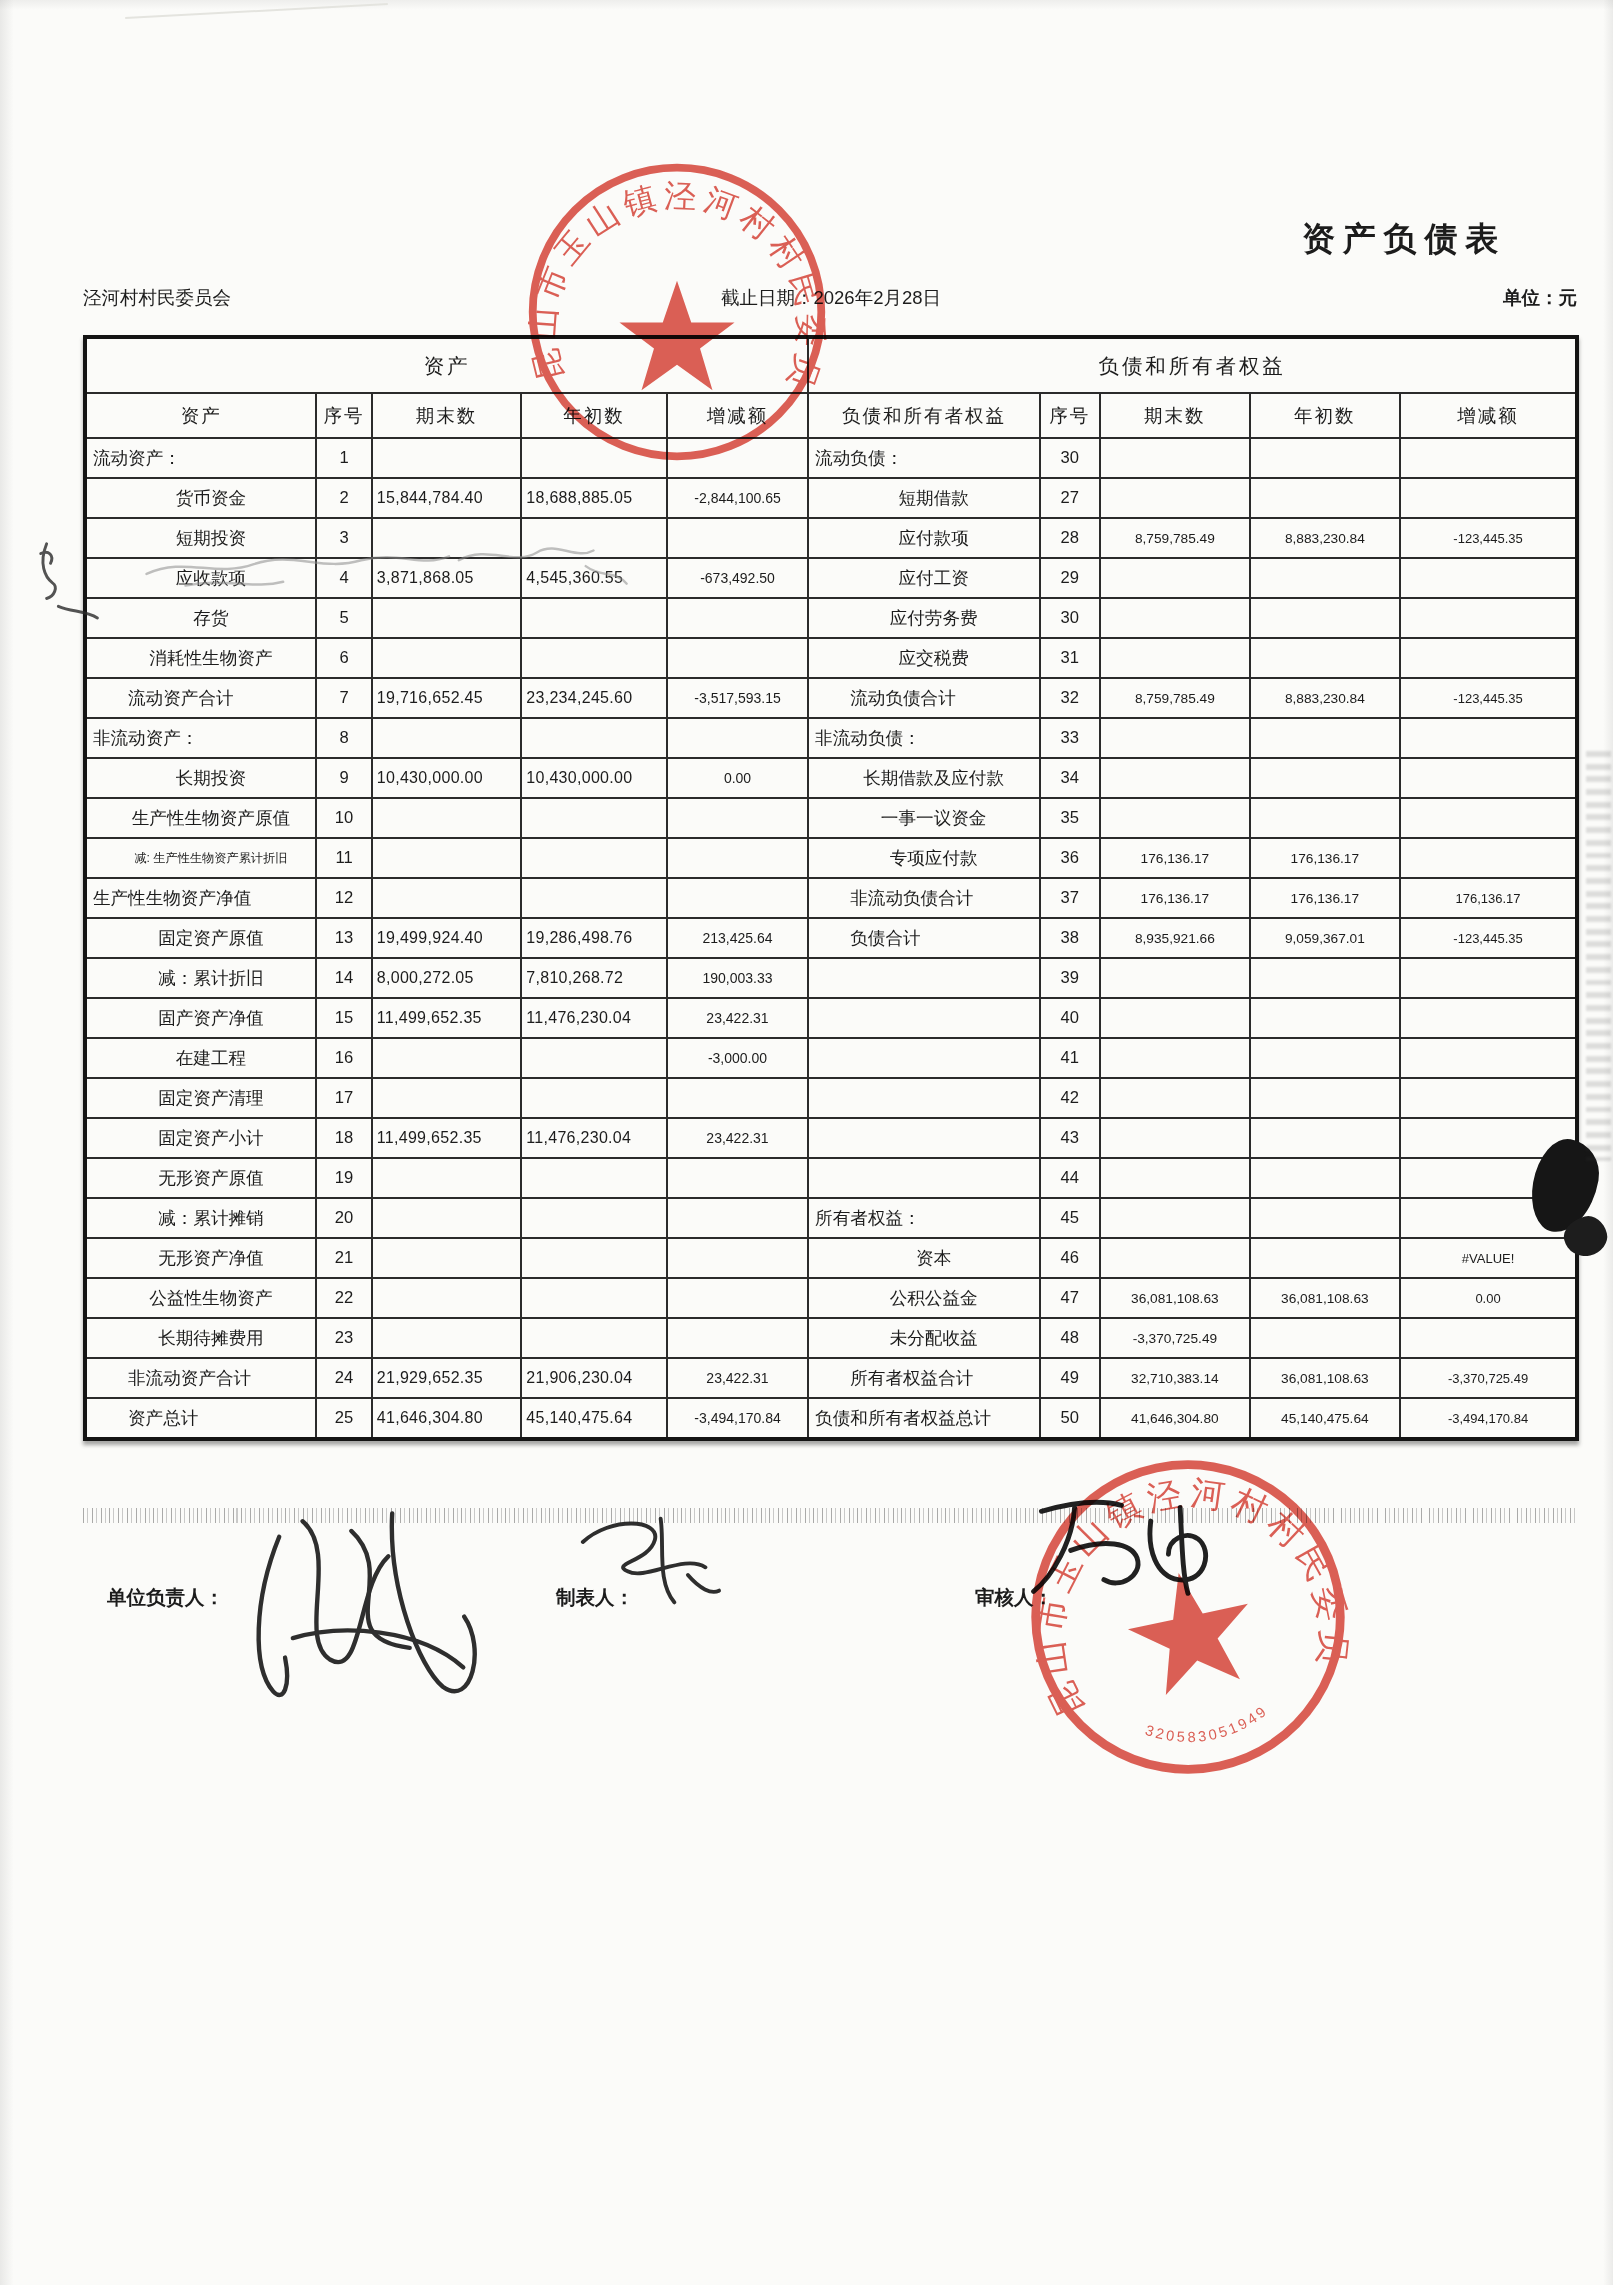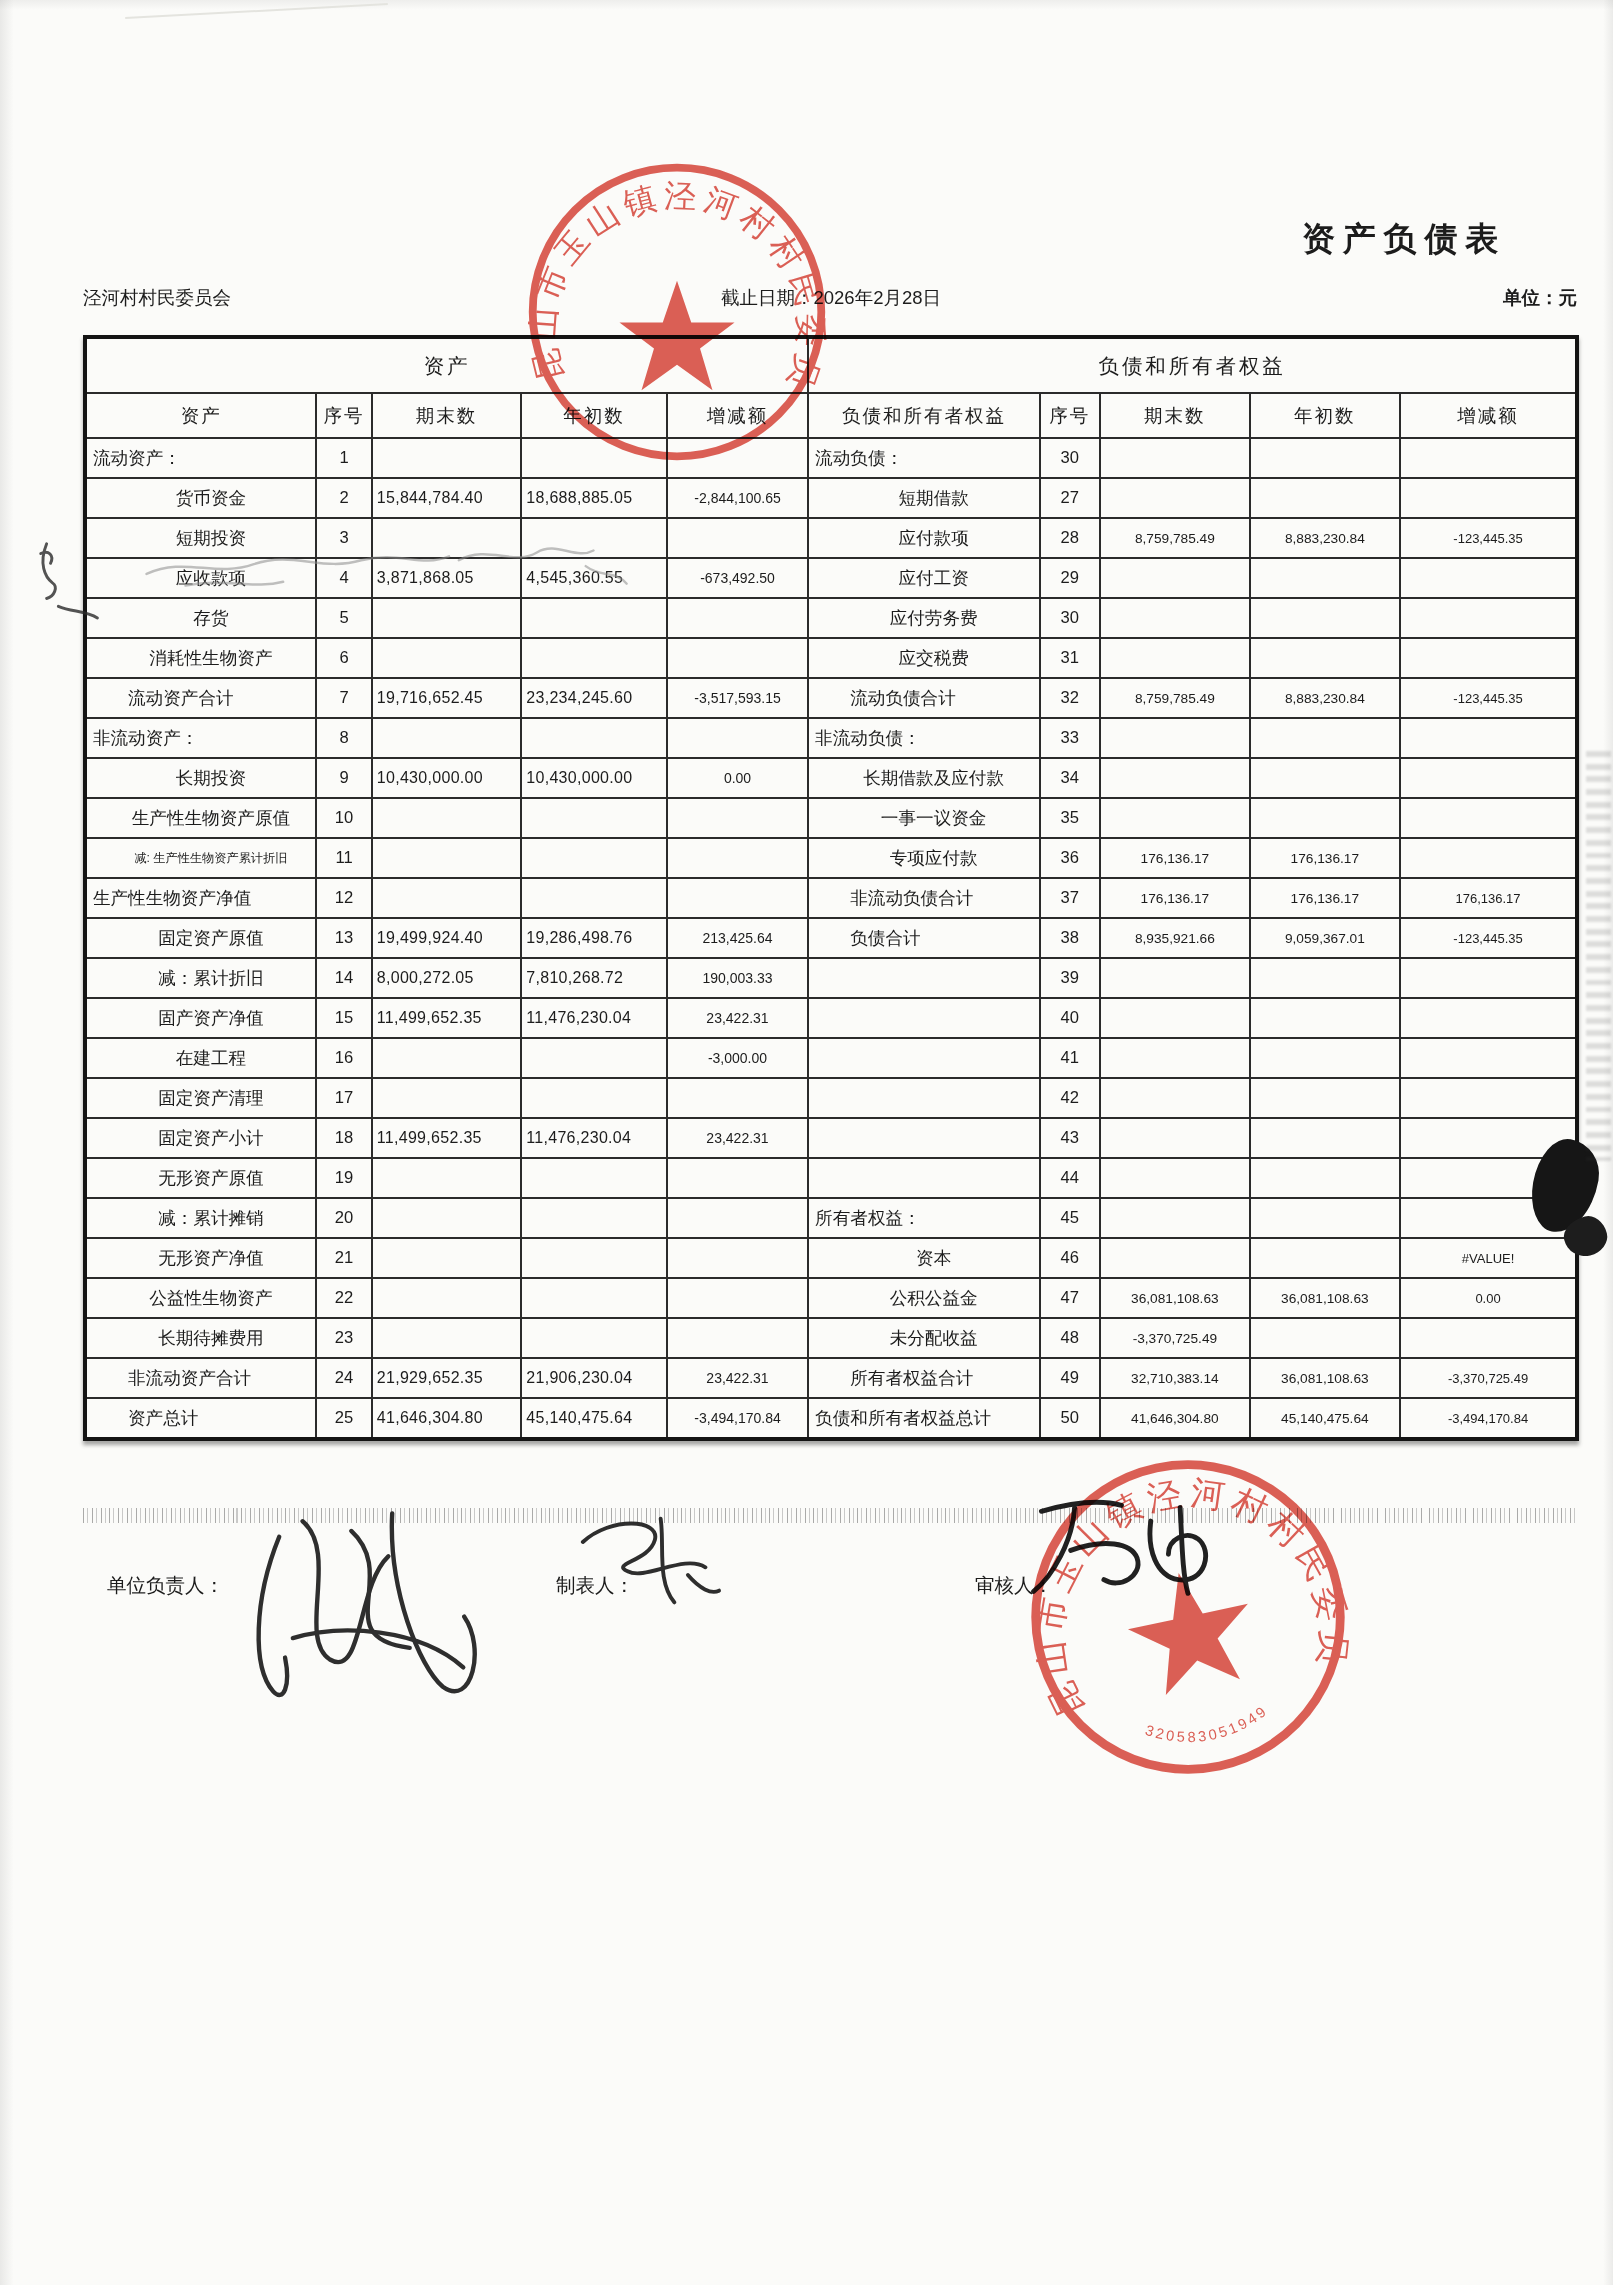--- a/index.html
+++ b/index.html
@@ -46,21 +46,21 @@
   td.lab.ind1{padding-left:23.4px;text-align:center;}
   td.lab.ind2{padding-left:41px;}
   td.lab.small{font-size:12.2px;}
   td.no{ text-align:center; font-size:16.6px;}
   td.num{text-align:left; font-size:16px; letter-spacing:0.3px;}
   td.chg{text-align:center; font-size:14px;}
   td.rnum{text-align:center; font-size:13.7px;}
   td.rchg{text-align:center; font-size:13px;}
   
   .footer-line{position:absolute; left:107px; top:1572px; width:1424px; font-size:19.5px;}
-  .flabel{position:absolute; top:0; white-space:nowrap;}
+  .flabel{position:absolute; top:12px; white-space:nowrap;font-weight:bold;}
   .f1{left:0;}
   .f2{left:449px;}
   .f3{left:868px;}
   
   .stamp{position:absolute; mix-blend-mode:multiply; opacity:.88; pointer-events:none;}
   .sig{position:absolute; pointer-events:none;}
   .blob1{position:absolute; left:1533px; top:1139px; width:64px; height:94px; background:#161616;
     border-radius:46% 54% 58% 42% / 52% 38% 62% 48%; transform:rotate(10deg);}
   .blob2{position:absolute; left:1564px; top:1217px; width:43px; height:39px; background:#1d1d1d;
     border-radius:60% 40% 50% 50% / 45% 55% 45% 55%; transform:rotate(-14deg);}

